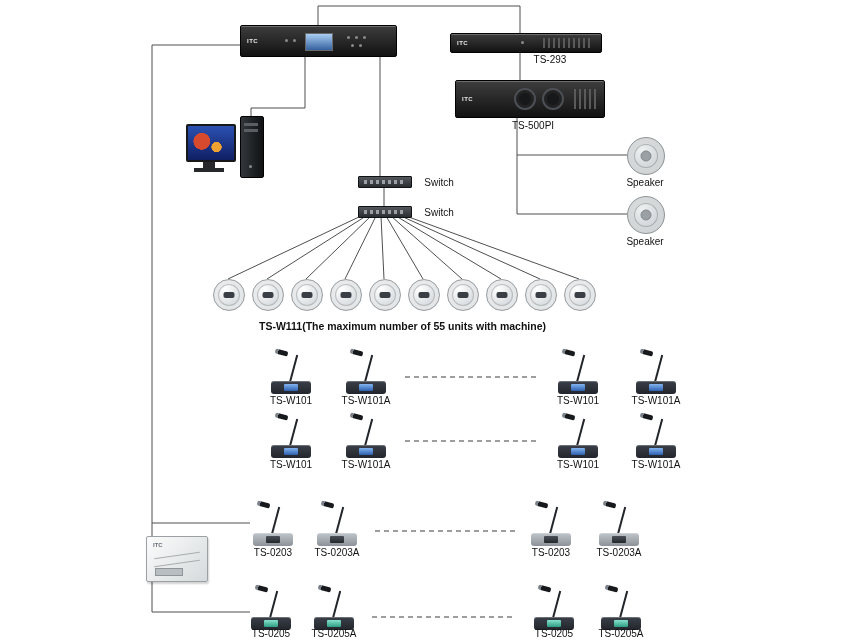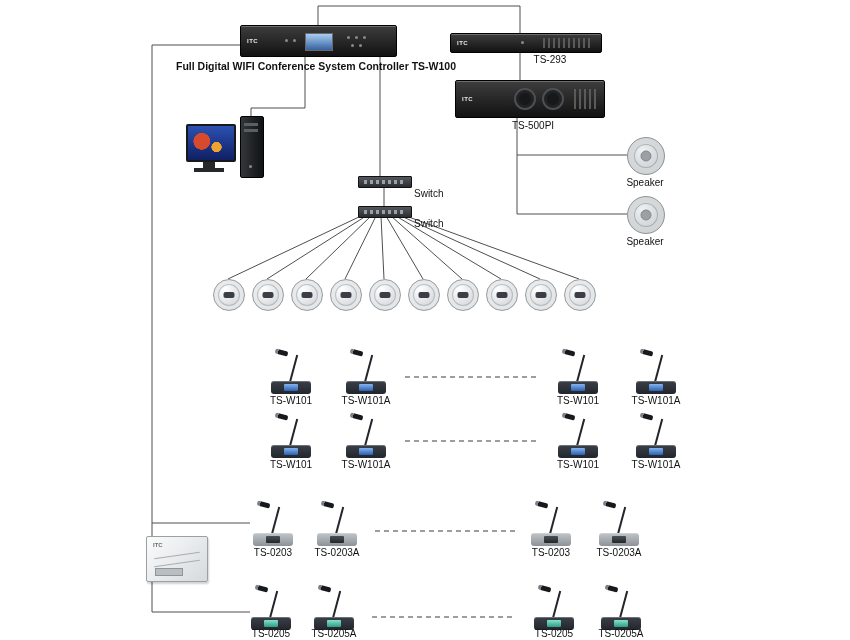--- a/index.html
+++ b/index.html
@@ -2,21 +2,21 @@
 <html><head>
 <meta charset="utf-8">
 <style>
   html,body{margin:0;padding:0;background:#fff;}
   #canvas{position:relative;width:850px;height:640px;background:#ffffff;overflow:hidden;
           font-family:"Liberation Sans",sans-serif;}
   svg.wires{position:absolute;left:0;top:0;pointer-events:none;}
 
   .lbl{position:absolute;font-size:10px;color:#111;text-align:center;line-height:12px;}
   .lbl.bold{font-weight:bold;font-size:10.5px;}
-  .lbl.left{text-align:left;margin-top:11px;}
+  .lbl.left{text-align:center;}
 
   
   .rack{position:absolute;background:linear-gradient(#3d3d3d,#121212);border:1px solid #000;
         border-radius:2px;box-shadow:inset 0 1px 0 rgba(255,255,255,.25);}
   .rlogo{position:absolute;left:6px;top:50%;transform:translateY(-50%);color:#e8e8e8;
          font-size:6px;font-weight:bold;letter-spacing:.5px;}
   .cscreen{position:absolute;left:64px;top:7px;width:26px;height:16px;
            background:linear-gradient(#a9cdf2,#35619f);border:1px solid #6a6a6a;}
   .dot{position:absolute;width:3px;height:3px;border-radius:50%;background:#8a8a8a;}
   .vents{position:absolute;background:repeating-linear-gradient(90deg,#5a5a5a 0 2px,transparent 2px 5px);}
@@ -121,21 +121,20 @@
     <span class="rlogo">ITC</span>
     <div class="cscreen"></div>
     <div class="dot" style="left:44px;top:13px"></div>
     <div class="dot" style="left:52px;top:13px"></div>
     <div class="dot" style="left:106px;top:10px"></div>
     <div class="dot" style="left:114px;top:10px"></div>
     <div class="dot" style="left:122px;top:10px"></div>
     <div class="dot" style="left:110px;top:18px"></div>
     <div class="dot" style="left:118px;top:18px"></div>
   </div>
-  <div class="lbl bold" style="left:156px;top:60px;width:320px">Full Digital WIFI Conference System Controller TS-W100</div>
 
   <div class="rack" style="left:450px;top:33px;width:150px;height:18px">
     <span class="rlogo">ITC</span>
     <div class="vents" style="left:92px;top:4px;width:48px;height:10px"></div>
     <div class="dot" style="left:70px;top:7px"></div>
   </div>
   <div class="lbl" style="left:505px;top:54px;width:90px">TS-293</div>
 
   <div class="rack" style="left:455px;top:80px;width:148px;height:36px">
     <span class="rlogo">ITC</span>
@@ -197,20 +196,21 @@
     </div>
   <div class="cunit" style="left:486px;top:279px">
       <div class="cdot"></div>
     </div>
   <div class="cunit" style="left:525px;top:279px">
       <div class="cdot"></div>
     </div>
   <div class="cunit" style="left:564px;top:279px">
       <div class="cdot"></div>
     </div>
+  <div class="lbl bold" style="left:240px;top:320px;width:325px">TS-W111(The maximum number of 55 units with machine)</div>
 
   <div class="mic" style="left:263px;top:348px">
     <div class="neck"></div>
     <div class="capsule"></div>
     <div class="base">
         <div class="screen blue"></div>
       </div>
   </div>
   <div class="lbl" style="left:261px;top:395px;width:60px">TS-W101</div>
   <div class="mic" style="left:338px;top:348px">

